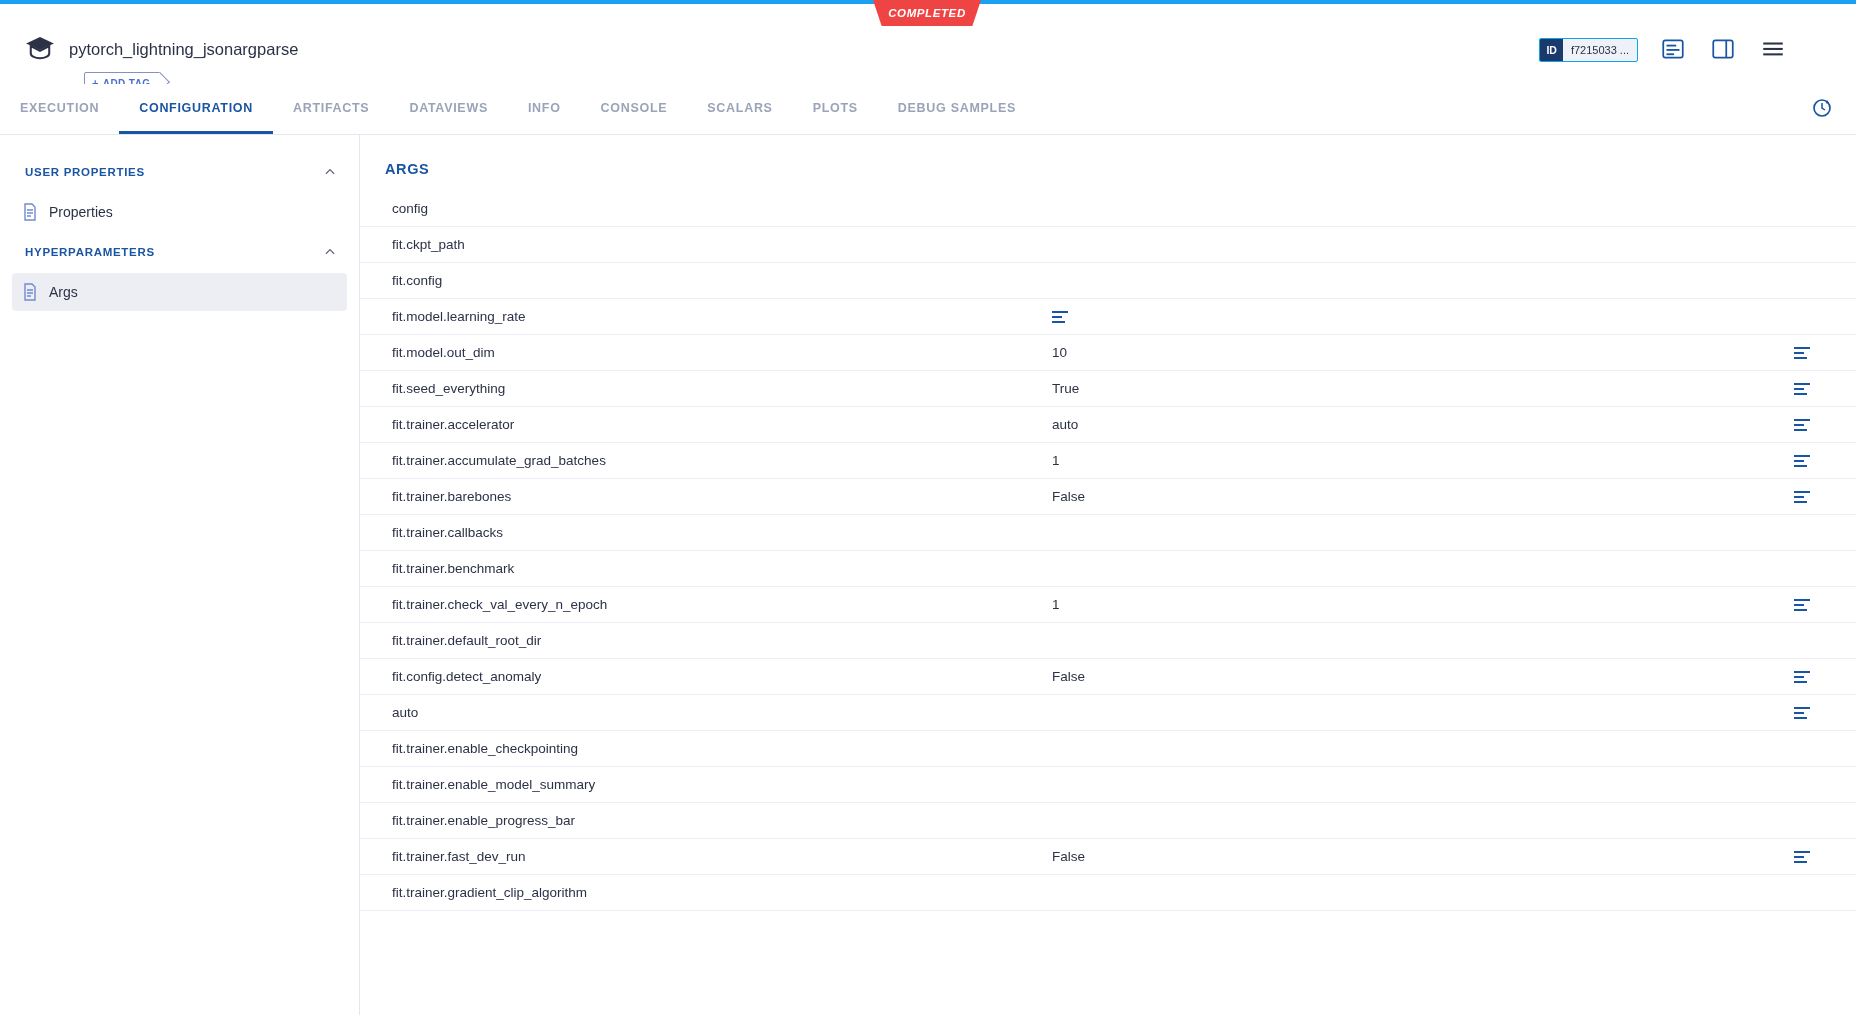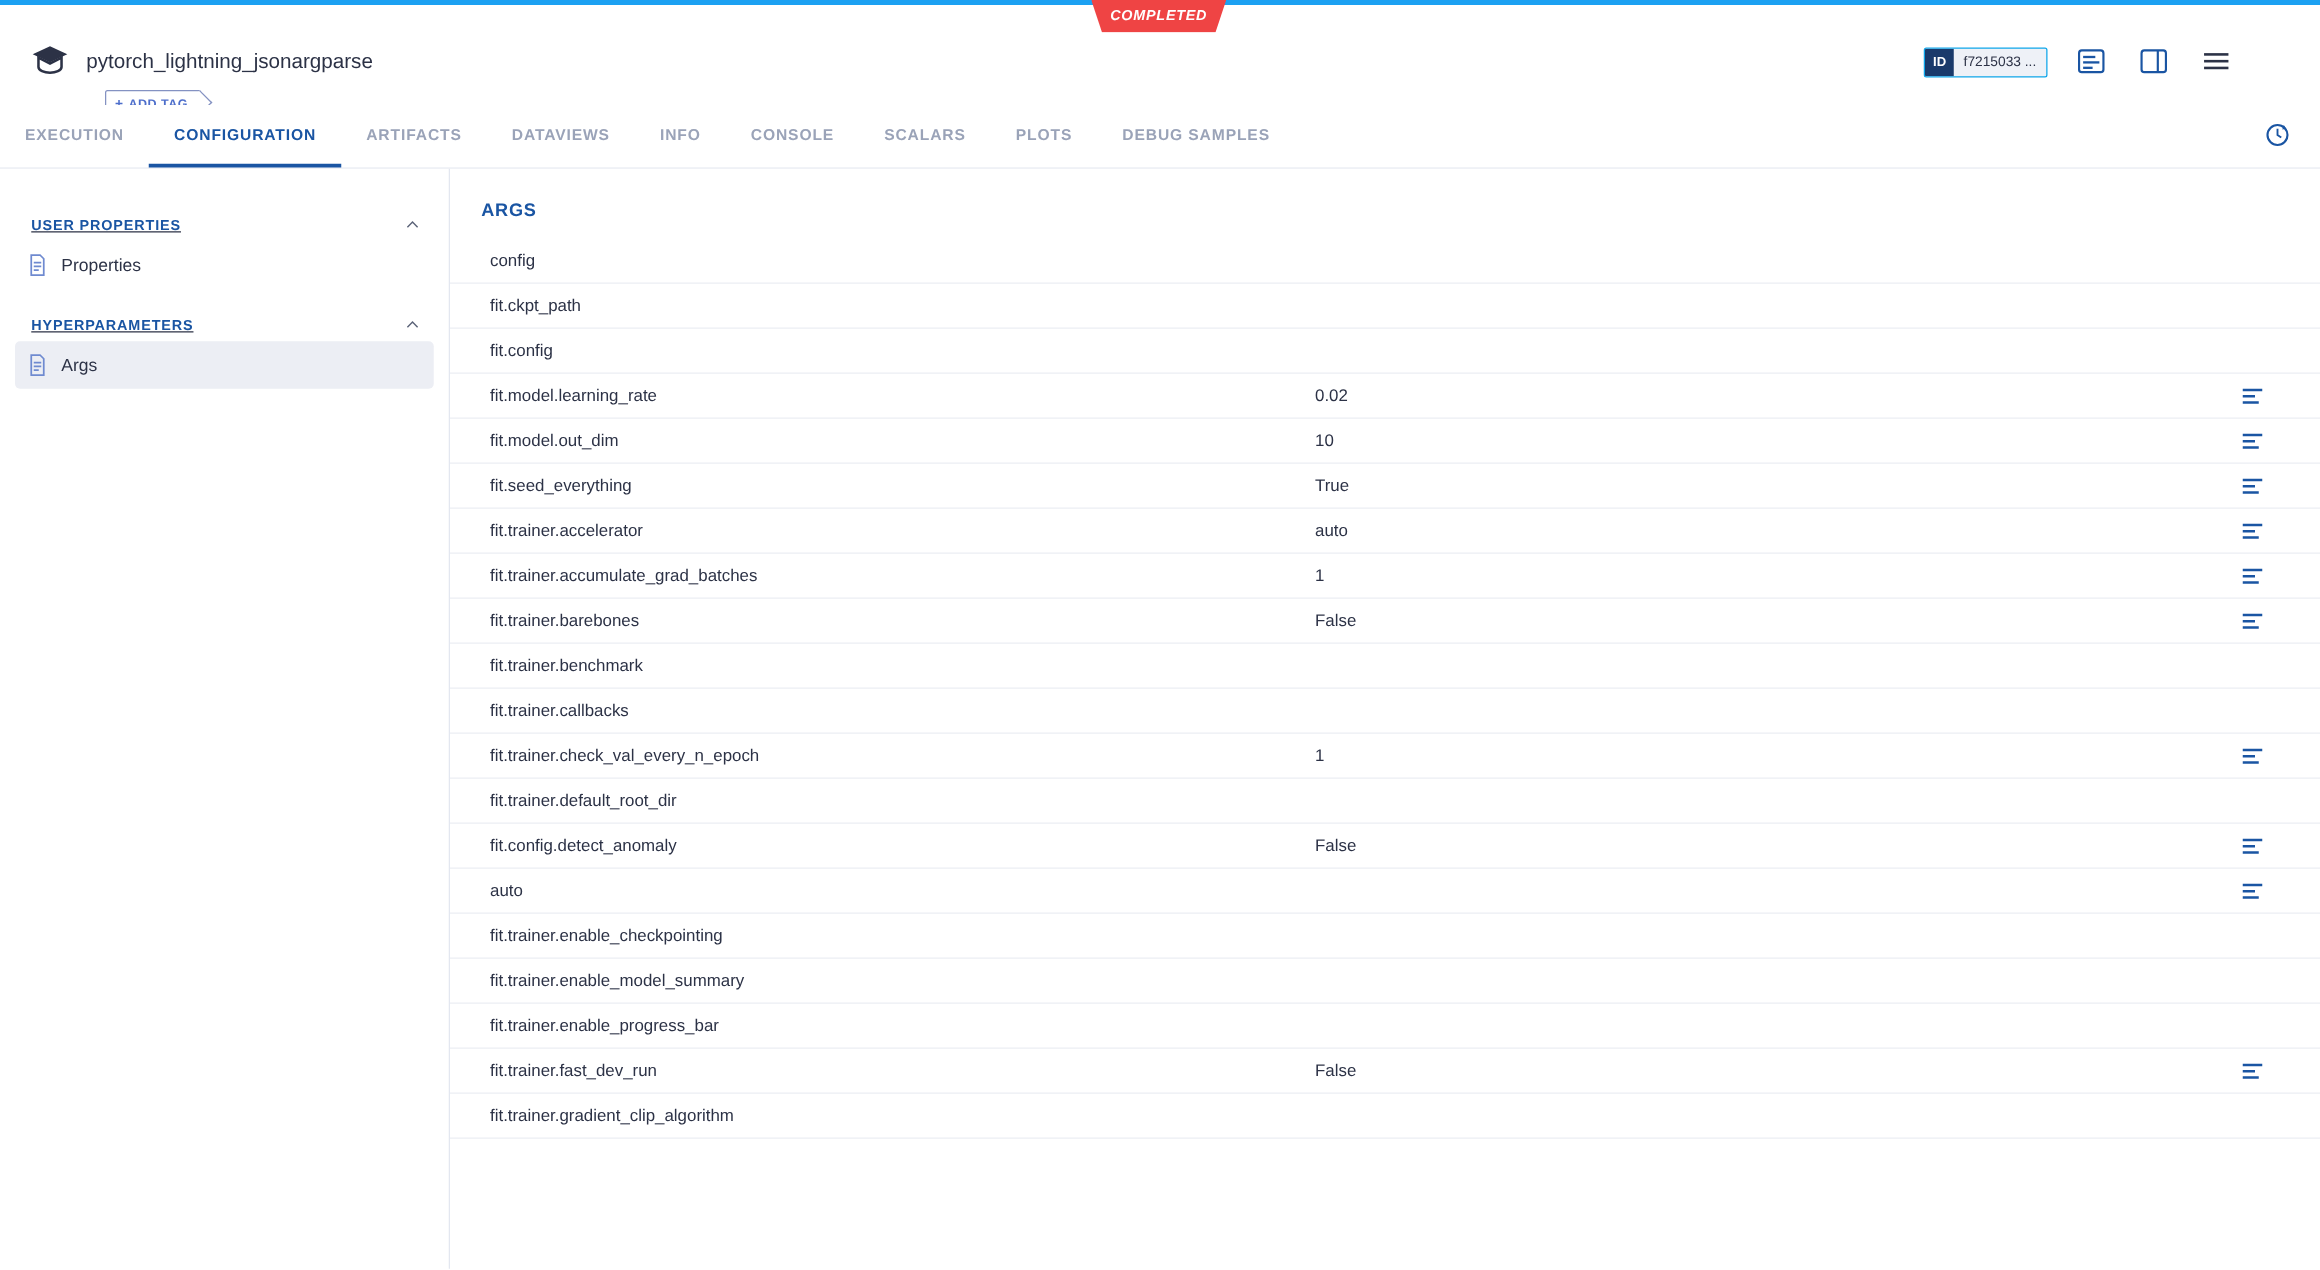--- a/index.html
+++ b/index.html
@@ -180,26 +180,25 @@
   .sidebar {
     width: 360px;
     border-right: 1px solid #e3e7f0;
     background: #fff;
     padding-top: 22px;
     box-sizing: border-box;
     flex: 0 0 360px;
   }
   .side-section {
     display: flex;
-    align-items: flex-end;
+    align-items: center;
     justify-content: space-between;
     padding: 0 22px 0 25px;
     height: 30px;
     cursor: pointer;
-    text-decoration: underline;
   }
   .side-section .title {
     font-size: 11.5px;
     font-weight: bold;
     letter-spacing: 0.7px;
     color: #1a55a3;
   }
   .chev {
     width: 14px;
     height: 14px;
@@ -398,21 +397,20 @@
       <span class="val"></span>
       <span class="rowicon hidden"></span>
     </div>
     <div class="row">
       <span class="key">fit.config</span>
       <span class="val"></span>
       <span class="rowicon hidden"></span>
     </div>
     <div class="row">
       <span class="key">fit.model.learning_rate</span>
-      <span class="val">0.02</span>
       <span class="rowicon">
         <svg viewBox="0 0 16 14" width="16" height="14" fill="currentColor">
             <rect x="0" y="1" width="16" height="2"></rect>
             <rect x="0" y="6" width="10" height="2"></rect>
             <rect x="0" y="11" width="13" height="2"></rect>
           </svg>
       </span>
     </div>
     <div class="row">
       <span class="key">fit.model.out_dim</span>
@@ -463,26 +461,26 @@
       <span class="val">False</span>
       <span class="rowicon">
         <svg viewBox="0 0 16 14" width="16" height="14" fill="currentColor">
             <rect x="0" y="1" width="16" height="2"></rect>
             <rect x="0" y="6" width="10" height="2"></rect>
             <rect x="0" y="11" width="13" height="2"></rect>
           </svg>
       </span>
     </div>
     <div class="row">
+      <span class="key">fit.trainer.callbacks</span>
+      <span class="val"></span>
+      <span class="rowicon hidden"></span>
+    </div>
+    <div class="row">
       <span class="key">fit.trainer.benchmark</span>
-      <span class="val"></span>
-      <span class="rowicon hidden"></span>
-    </div>
-    <div class="row">
-      <span class="key">fit.trainer.callbacks</span>
       <span class="val"></span>
       <span class="rowicon hidden"></span>
     </div>
     <div class="row">
       <span class="key">fit.trainer.check_val_every_n_epoch</span>
       <span class="val">1</span>
       <span class="rowicon">
         <svg viewBox="0 0 16 14" width="16" height="14" fill="currentColor">
             <rect x="0" y="1" width="16" height="2"></rect>
             <rect x="0" y="6" width="10" height="2"></rect>

